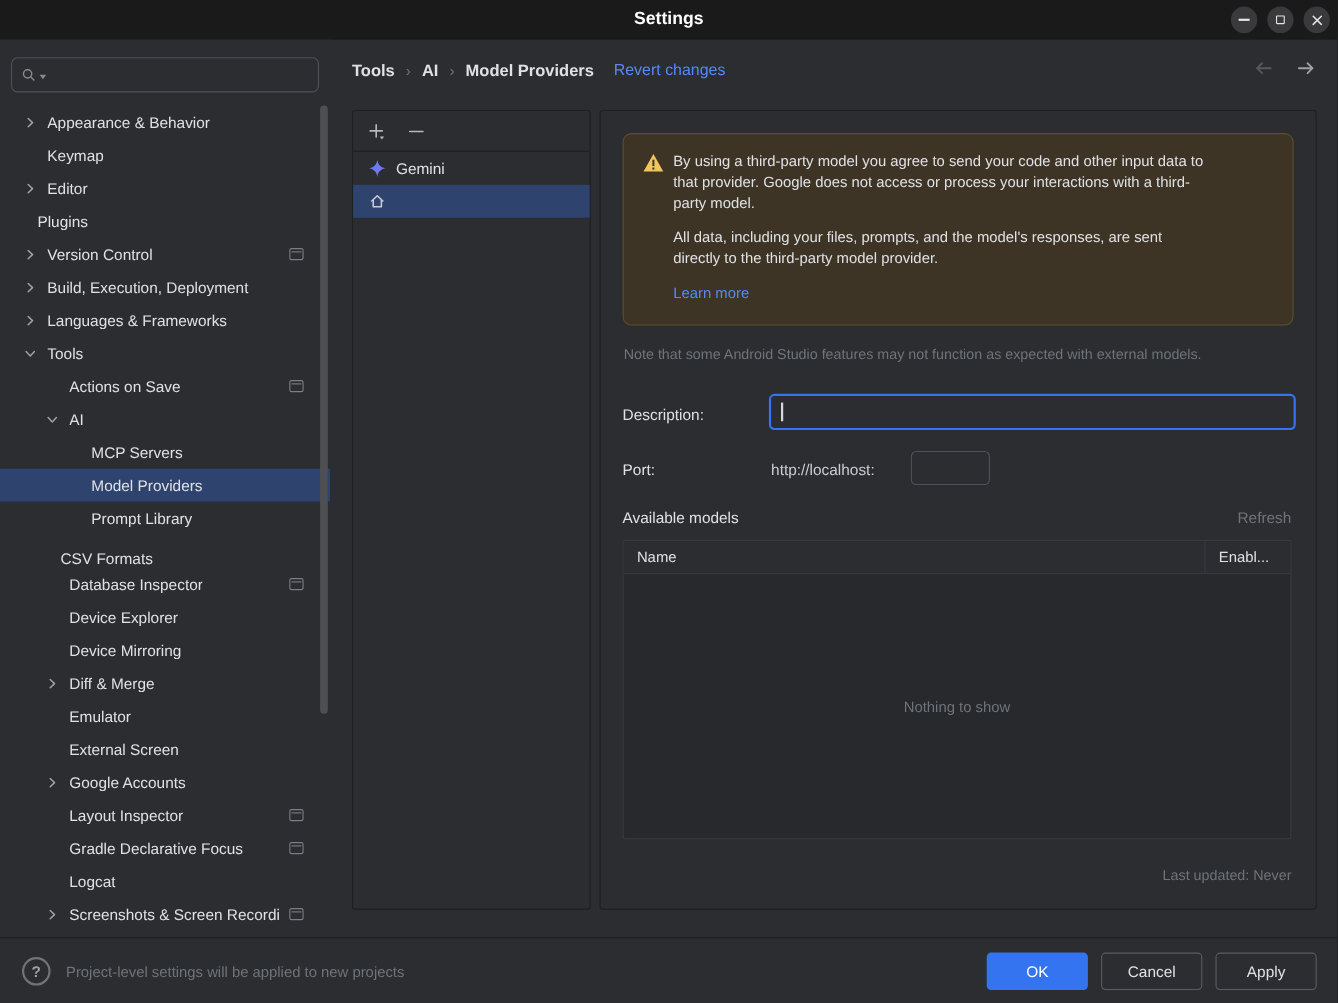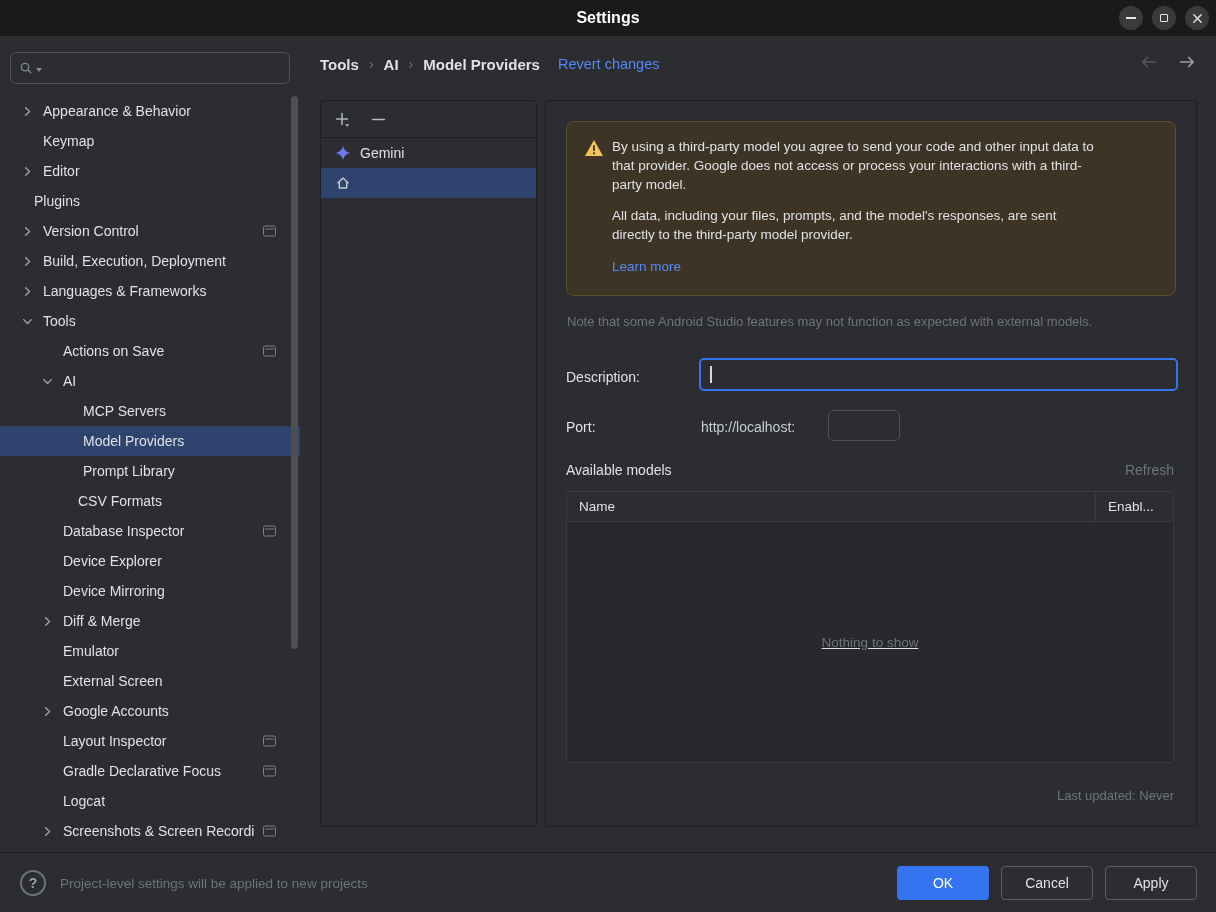--- a/index.html
+++ b/index.html
@@ -80,21 +80,21 @@
     background:var(--panel-bg,#2b2d30); border:1px solid #4e5157; border-radius:5px;
     color:var(--text,#dfe1e5); padding:0 8px; font:14px "Liberation Sans", sans-serif; outline:none; }
   .models-label { position:absolute; left:20px; top:361px; font-size:14px; color:var(--text,#dfe1e5); }
   .refresh-link { position:absolute; right:22px; top:361px; font-size:14px; color:var(--dim-text,#6f737a); cursor:default; }
   .models-table { position:absolute; left:20px; right:22px; top:390px; height:272px;
     border:1px solid #393b40; background:#27292c; display:flex; flex-direction:column; border-radius:2px; }
   .thead { height:30px; display:flex; border-bottom:1px solid #393b40; flex:none; background:#2b2d30; }
   .th { display:flex; align-items:center; padding-left:12px; font-size:13.5px; color:var(--text,#dfe1e5); cursor:default; }
   .th-name { flex:1; border-right:1px solid #393b40; }
   .th-enabled { width:77px; }
-  .tbody { flex:1; display:flex; align-items:center; justify-content:center;text-decoration:underline; }
+  .tbody { flex:1; display:flex; align-items:center; justify-content:center; }
   .empty-text { color:var(--dim-text,#6f737a); font-size:13.5px; }
   .last-updated { position:absolute; right:22px; top:687px; font-size:13px; color:var(--dim-text,#6f737a); }
   
   .footer { position:absolute; left:0; right:0; bottom:0; height:60px;
     background:var(--panel-bg,#2b2d30); border-top:1px solid var(--border,#1e1f22); }
   .help-btn { position:absolute; left:20px; top:17px; width:26px; height:26px; border-radius:50%;
     border:2px solid #6f737a; background:none; color:#9da0a8; font-weight:700; font-size:14px;
     display:flex; align-items:center; justify-content:center; font-family:"Liberation Sans", sans-serif; }
   .footer-hint { position:absolute; left:60px; top:23px; font-size:13.5px; color:var(--dim-text,#6f737a); }
   .footer-buttons { position:absolute; right:19px; top:13px; display:flex; gap:12px; }
@@ -209,21 +209,21 @@
           <span class="tree-label">MCP Servers</span>
         </div>
         <div class="tree-row selected" style="padding-left: 60px;">
           <span class="chev"></span>
           <span class="tree-label">Model Providers</span>
         </div>
         <div class="tree-row" style="padding-left: 60px;">
           <span class="chev"></span>
           <span class="tree-label">Prompt Library</span>
         </div>
-        <div class="tree-row" style="padding-left: 55px;">
+        <div class="tree-row" style="padding-left: 32px; align-items: flex-end;">
           <span class="chev"></span>
           <span class="tree-label">CSV Formats</span>
         </div>
         <div class="tree-row" style="padding-left: 40px;">
           <span class="chev"></span>
           <span class="tree-label">Database Inspector</span>
           <span class="badge"></span>
         </div>
         <div class="tree-row" style="padding-left: 40px;">
           <span class="chev"></span>

